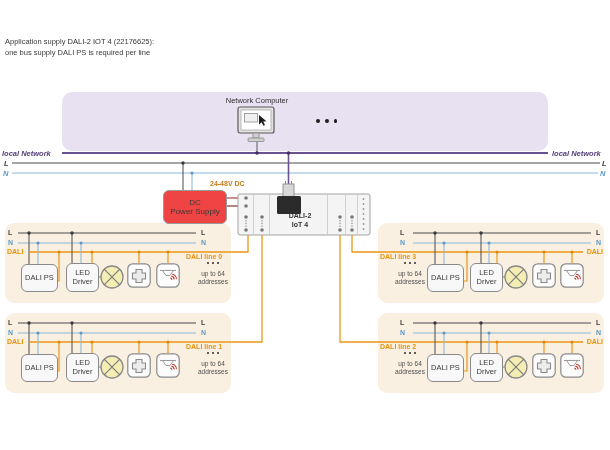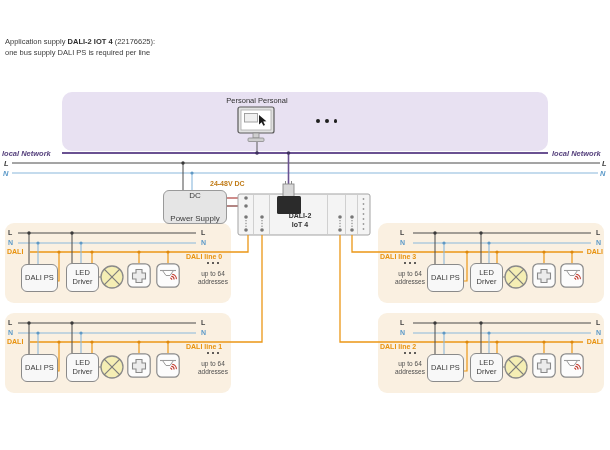--- a/index.html
+++ b/index.html
@@ -1,41 +1,41 @@
 <!DOCTYPE html>
 <html><head>
 <meta charset="utf-8">
 <style>
   html,body{margin:0;padding:0;background:#fff;}
   #canvas{position:relative;width:610px;height:450px;background:#fff;overflow:hidden;
           font-family:"Liberation Sans",sans-serif;-webkit-font-smoothing:antialiased;}
   .abs{position:absolute;}
   
   #header{left:5px;top:36px;font-size:7.5px;line-height:11px;color:#3c3c3c;z-index:4;}
-  #header .prod{font-weight:bold;color:#2b2b2b;}
+  #header .prod{font-weight:normal;color:#2b2b2b;}
   
   .panel-purple{left:62px;top:92px;width:486px;height:59px;background:#e8e1f2;border-radius:10px;z-index:1;}
   .panel-beige{width:226px;height:80px;background:#faf0e1;border-radius:9px;z-index:1;}
   #svg-wires{left:0;top:0;z-index:2;pointer-events:none;}
   
   #pc-label{left:219px;top:96px;width:76px;text-align:center;font-size:7.5px;color:#2f2f2f;z-index:3;}
   #pc-icon{left:237px;top:106px;z-index:3;}
   .dots-row{display:flex;align-items:center;z-index:3;}
   #net-dots{left:316px;top:119px;gap:5px;}
   #net-dots .dot{width:3.8px;height:3.8px;border-radius:50%;background:#1f1f1f;}
   #net-desc{left:352px;top:101px;width:162px;text-align:center;font-size:8px;line-height:15px;color:#2b2b2b;z-index:3;}
   
   .buslab{font-size:7.5px;font-weight:bold;z-index:3;font-style:italic;}
   .c-net{color:#55407c;} .c-l{color:#3f3f3f;} .c-n{color:#5d9ac9;} .c-dali{color:#e8920d;}
   #ln-left{left:2px;top:149px;} #ln-right{left:552px;top:149px;}
   #l-left{left:4px;top:159px;} #l-right{left:602px;top:159px;}
   #n-left{left:3px;top:169px;} #n-right{left:600px;top:169px;}
   
-  #psu{left:163px;top:190px;width:62px;height:32px;background:#e5e5e5;border:1px solid #9a9a9a;border-radius:6px;
-       display:flex;flex-direction:column;align-items:center;justify-content:space-between;font-size:8px;line-height:9.5px;color:#3a3a3a;z-index:3;}
+  #psu{left:163px;top:190px;width:62px;height:32px;background:#ef4444;border:1px solid #9a9a9a;border-radius:6px;
+       display:flex;flex-direction:column;align-items:center;justify-content:center;font-size:8px;line-height:9.5px;color:#3a3a3a;z-index:3;}
   #voltage{left:210px;top:180px;font-size:7px;font-weight:bold;color:#c07b16;z-index:3;}
   
   #gw-label{left:272px;top:212px;width:56px;text-align:center;font-size:7px;font-weight:bold;line-height:8.5px;color:#333;z-index:3;}
   
   .line-box{position:absolute;width:226px;height:92px;z-index:3;}
   .line-box .abs{position:absolute;}
   .lab{font-size:7px;font-weight:bold;line-height:7px;}
   .comp{background:#f8f8f8;border:1.2px solid #8a8a8a;border-radius:6px;display:flex;align-items:center;justify-content:center;
         text-align:center;font-size:7.5px;line-height:8.5px;color:#3a3a3a;box-sizing:border-box;}
   .ps{width:37px;height:28px;}
@@ -62,21 +62,21 @@
 <body>
 
 <div id="canvas">
 
   <div class="abs" id="header">
     <div><span>Application supply </span><span class="prod">DALI-2 IOT 4</span><span> (22176625):</span></div>
     <div>one bus supply DALI PS  is required per line</div>
   </div>
 
   <div class="abs panel-purple"></div>
-  <div class="abs" id="pc-label">Personal Personal</div>
+  <div class="abs" id="pc-label">Network Computer</div>
   <div class="abs" id="pc-icon">
     <svg width="38" height="38" viewBox="0 0 38 38">
       <rect x="1" y="1" width="36" height="26" rx="2" fill="#e2e2e2" stroke="#5a5a5a" stroke-width="1.2"></rect>
       <rect x="4" y="4" width="30" height="20" fill="#ffffff" stroke="#aaaaaa" stroke-width="0.8"></rect>
       <rect x="7.5" y="7.5" width="13" height="8.5" fill="#f0f0f0" stroke="#9a9a9a" stroke-width="0.9"></rect>
       <path d="M22,9 L22,18.5 L24.6,16.2 L26.4,19.8 L28,19 L26.2,15.6 L29.4,15.2 Z" fill="#1c1c1c"></path>
       <rect x="16" y="27" width="6" height="5" fill="#cfcfcf" stroke="#8a8a8a" stroke-width="0.8"></rect>
       <rect x="11" y="32" width="16" height="3.5" rx="1" fill="#cfcfcf" stroke="#8a8a8a" stroke-width="0.8"></rect>
     </svg>
   </div>

